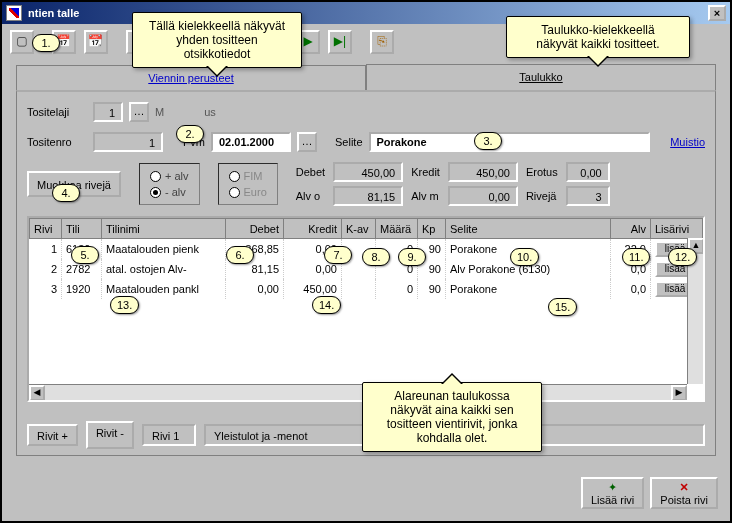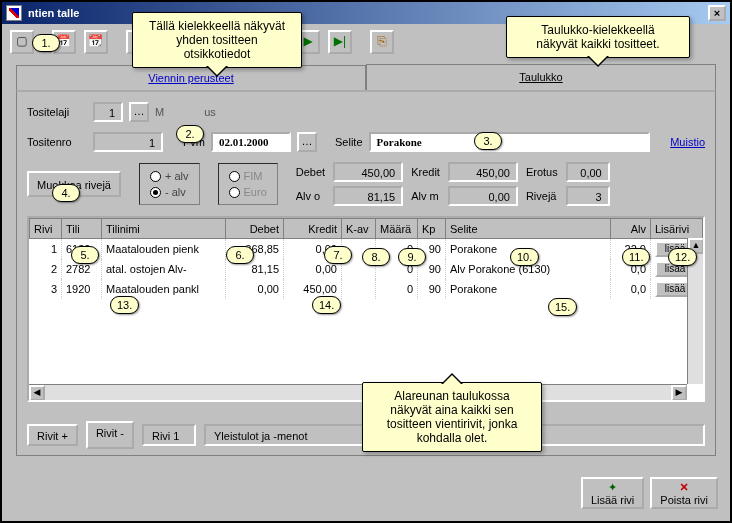--- a/index.html
+++ b/index.html
@@ -100,21 +100,21 @@
     height: 20px;
     line-height: 14px;
     text-align: right;
     font-family: Arial;
   }
   .edit {
     border: 2px inset #fff;
     background: #fff;
     padding: 2px 6px;
     height: 20px;
-    font-family: Liberation Serif, serif;
+    font-family: Liberation Sans, sans-serif;
   }
   .dots {
     width: 20px; height: 20px;
     border: 2px outset #fff;
     background:#c0c0c0;
     text-align:center;
     line-height:14px;
   }
   .radio-box {
     border: 1px inset #808080;

